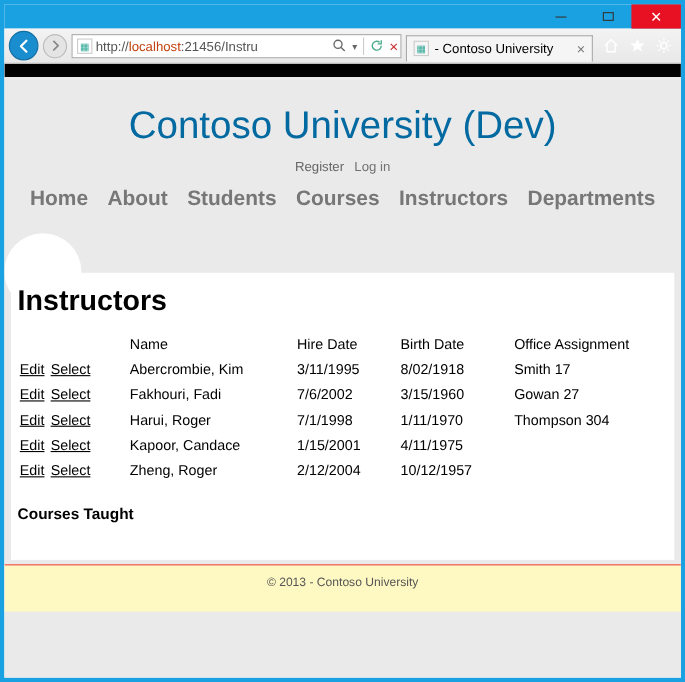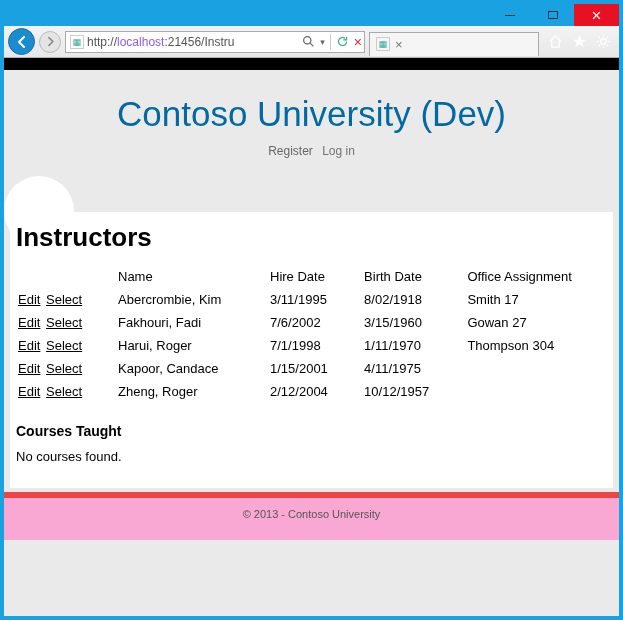--- a/index.html
+++ b/index.html
@@ -63,21 +63,21 @@
   align-items: center;
   background: #fff;
   border: 1px solid #aaa;
   height: 22px;
   padding: 0 2px 0 4px;
   font-size: 12px;
   gap: 3px;
 }
 .addr .page-favicon { width: 14px; height: 14px; background: #fff; border:1px solid #ccc; display:flex; align-items:center; justify-content:center; font-size:9px; color:#3a9; }
 .addr-text { flex:1; white-space: nowrap; overflow:hidden; color:#555; }
-.addr-text .host { color: #8b5cf6; }
+.addr-text .host { color: #c2410c; }
 .addr-tools { display:flex; align-items:center; gap:5px; color:#666; font-size:11px; }
 .addr-sep { width:1px; height:16px; background:#ccc; }
 .tab {
   width: 170px;
   height: 24px;
   background: #f5f5f5;
   border: 1px solid #aaa;
   border-bottom: none;
   display: flex;
   align-items: center;
@@ -166,22 +166,22 @@
   vertical-align: middle;
 }
 .row-actions a { color: #000; text-decoration: underline; margin-right: 2px; }
 .subhead {
   font-size: 14px;
   font-weight: 700;
   padding: 20px 0 10px 6px;
 }
 .msg { font-size: 13px; padding: 0 0 0 6px; }
 .footer {
-  background: #f9a8d4;
-  border-top: 6px solid #ef4444;
+  background: #fef9c3;
+  border-top: 1px solid #ef4444;
   text-align: center;
   font-size: 11px;
   color: #555;
   padding: 10px 0 20px 0;
   margin-top: 4px;
 }
 svg { display:block; }
 </style>
 </head>
 <body>
@@ -229,20 +229,21 @@
           <svg width="13" height="13" viewBox="0 0 16 16">
               <path d="M13 8a5 5 0 1 1-1.8-3.8" stroke="#4a8" stroke-width="1.5" fill="none"></path>
               <path d="M13 2v4h-4" stroke="#4a8" stroke-width="1.5" fill="none"></path>
             </svg>
         </span>
         <span style="color:#c33;font-size:14px;">×</span>
       </span>
     </div>
     <div class="tab">
       <span class="page-favicon">▦</span>
+      <span class="tab-title"> - Contoso University</span>
       <span class="tab-x">×</span>
     </div>
     <div class="ie-icons">
       <span class="ie-ic">
         <svg width="15" height="15" viewBox="0 0 16 16">
             <path d="M2 8 L8 2 L14 8 M4 7v7h8V7" stroke="#fff" stroke-width="1.4" fill="none" stroke-linejoin="round"></path>
           </svg>
       </span>
       <span class="ie-ic">
         <svg width="15" height="15" viewBox="0 0 16 16">
@@ -262,20 +263,28 @@
     <div class="blackbar"></div>
 
     <div class="content-wrap">
       <div class="brand">
         <h1>Contoso University  (Dev)</h1>
       </div>
       <div class="auth-row">
         <span><a href="#" style="color:#666;text-decoration:none;">Register</a></span>
         <span><a href="#" style="color:#737373;text-decoration:none;margin-top:12px;">Log in</a></span>
       </div>
+      <nav class="mainnav">
+        <a href="#">Home</a>
+        <a href="#">About</a>
+        <a href="#">Students</a>
+        <a href="#">Courses</a>
+        <a href="#">Instructors</a>
+        <a href="#">Departments</a>
+      </nav>
 
       <div class="page-body">
         <h2>Instructors</h2>
 
         <table class="grid">
           <thead>
             <tr>
               <th style="width:100px;"></th>
               <th>Name</th>
               <th>Hire Date</th>
@@ -316,19 +325,18 @@
               <td class="row-actions"><a href="#">Edit</a> <a href="#">Select</a></td>
               <td>Zheng, Roger</td>
               <td>2/12/2004</td>
               <td>10/12/1957</td>
               <td></td>
             </tr>
           </tbody>
         </table>
 
         <div class="subhead">Courses Taught</div>
-        <div class="msg">No courses found.</div>
       </div>
     </div>
 
     <div class="footer">© 2013 - Contoso University</div>
   </div>
 </div>
 
 </body></html>

